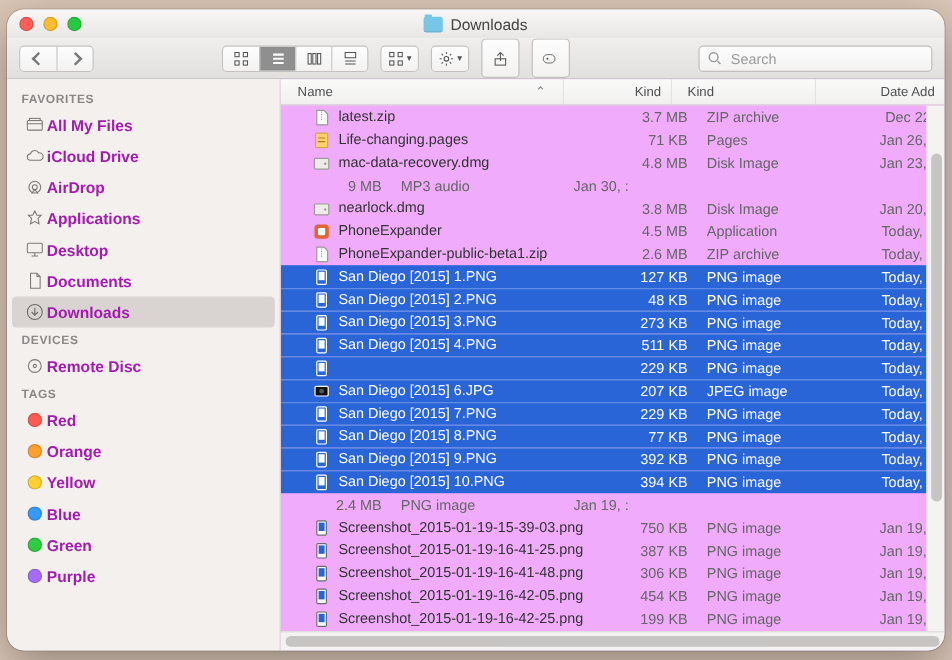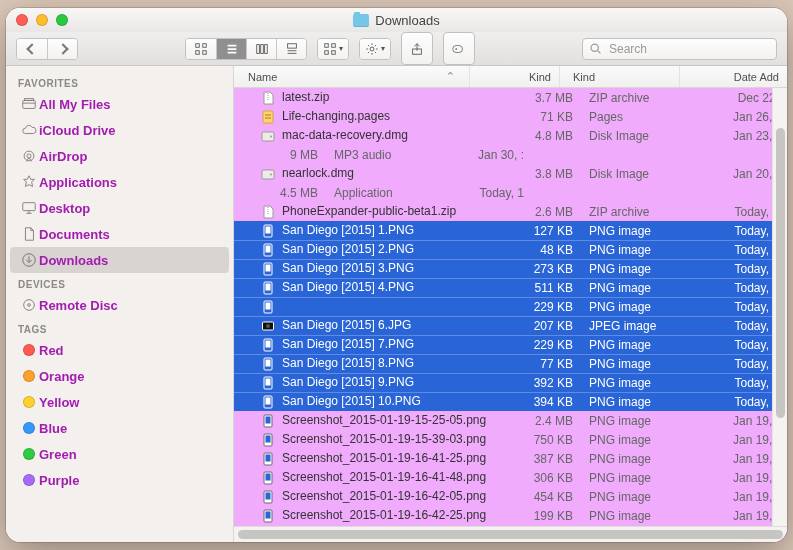--- a/index.html
+++ b/index.html
@@ -421,20 +421,29 @@
                   <circle cx="11" cy="8.5" r="1" fill="#9a9a9a"></circle>
                 </svg>
               </span>
               <span>nearlock.dmg</span>
             </div>
             <div class="cell c-size">3.8 MB</div>
             <div class="cell c-kind">Disk Image</div>
             <div class="cell c-date">Jan 20, :</div>
           </div>
           <div class="row">
+            <div class="cell c-name">
+              <span class="fico">
+                <svg viewBox="0 0 16 16">
+                  <rect x="2" y="2" width="12" height="12" rx="3" fill="#e06633"></rect>
+                  <rect x="5" y="5" width="6" height="6" rx="1" fill="#fff"></rect>
+                </svg>
+              </span>
+              <span>PhoneExpander</span>
+            </div>
             <div class="cell c-size">4.5 MB</div>
             <div class="cell c-kind">Application</div>
             <div class="cell c-date">Today, 1</div>
           </div>
           <div class="row">
             <div class="cell c-name">
               <span class="fico">
                 <svg viewBox="0 0 16 16">
                   <path d="M4 2h6l3 3v9H4z" fill="#fff" stroke="#9a9a9a"></path>
                   <path d="M8 3v8" stroke="#9a9a9a" stroke-dasharray="1 1"></path>
@@ -579,97 +588,88 @@
                   <rect x="5.5" y="3.5" width="5" height="7" fill="#fff"></rect>
                 </svg>
               </span>
               <span>San Diego [2015] 10.PNG</span>
             </div>
             <div class="cell c-size">394 KB</div>
             <div class="cell c-kind">PNG image</div>
             <div class="cell c-date">Today, 3</div>
           </div>
           <div class="row">
+            <div class="cell c-size">2.4 MB</div>
+            <div class="cell c-kind">PNG image</div>
+            <div class="cell c-date">Jan 19, :</div>
+          </div>
+          <div class="row">
             <div class="cell c-name">
               <span class="fico">
                 <svg viewBox="0 0 16 16">
                   <rect x="4" y="2" width="8" height="12" rx="1" fill="#fff" stroke="#6b6b6b"></rect>
                   <rect x="5.5" y="3.5" width="5" height="7" fill="#2a65d8"></rect>
                 </svg>
               </span>
-              <span>Screenshot_2015-01-19-15-25-05.png</span>
-            </div>
-            <div class="cell c-size">2.4 MB</div>
+              <span>Screenshot_2015-01-19-15-39-03.png</span>
+            </div>
+            <div class="cell c-size">750 KB</div>
             <div class="cell c-kind">PNG image</div>
             <div class="cell c-date">Jan 19, :</div>
           </div>
           <div class="row">
             <div class="cell c-name">
               <span class="fico">
                 <svg viewBox="0 0 16 16">
                   <rect x="4" y="2" width="8" height="12" rx="1" fill="#fff" stroke="#6b6b6b"></rect>
                   <rect x="5.5" y="3.5" width="5" height="7" fill="#2a65d8"></rect>
                 </svg>
               </span>
-              <span>Screenshot_2015-01-19-15-39-03.png</span>
-            </div>
-            <div class="cell c-size">750 KB</div>
+              <span>Screenshot_2015-01-19-16-41-25.png</span>
+            </div>
+            <div class="cell c-size">387 KB</div>
             <div class="cell c-kind">PNG image</div>
             <div class="cell c-date">Jan 19, :</div>
           </div>
           <div class="row">
             <div class="cell c-name">
               <span class="fico">
                 <svg viewBox="0 0 16 16">
                   <rect x="4" y="2" width="8" height="12" rx="1" fill="#fff" stroke="#6b6b6b"></rect>
                   <rect x="5.5" y="3.5" width="5" height="7" fill="#2a65d8"></rect>
                 </svg>
               </span>
-              <span>Screenshot_2015-01-19-16-41-25.png</span>
-            </div>
-            <div class="cell c-size">387 KB</div>
+              <span>Screenshot_2015-01-19-16-41-48.png</span>
+            </div>
+            <div class="cell c-size">306 KB</div>
             <div class="cell c-kind">PNG image</div>
             <div class="cell c-date">Jan 19, :</div>
           </div>
           <div class="row">
             <div class="cell c-name">
               <span class="fico">
                 <svg viewBox="0 0 16 16">
                   <rect x="4" y="2" width="8" height="12" rx="1" fill="#fff" stroke="#6b6b6b"></rect>
                   <rect x="5.5" y="3.5" width="5" height="7" fill="#2a65d8"></rect>
                 </svg>
               </span>
-              <span>Screenshot_2015-01-19-16-41-48.png</span>
-            </div>
-            <div class="cell c-size">306 KB</div>
+              <span>Screenshot_2015-01-19-16-42-05.png</span>
+            </div>
+            <div class="cell c-size">454 KB</div>
             <div class="cell c-kind">PNG image</div>
             <div class="cell c-date">Jan 19, :</div>
           </div>
           <div class="row">
             <div class="cell c-name">
               <span class="fico">
                 <svg viewBox="0 0 16 16">
                   <rect x="4" y="2" width="8" height="12" rx="1" fill="#fff" stroke="#6b6b6b"></rect>
                   <rect x="5.5" y="3.5" width="5" height="7" fill="#2a65d8"></rect>
                 </svg>
               </span>
-              <span>Screenshot_2015-01-19-16-42-05.png</span>
-            </div>
-            <div class="cell c-size">454 KB</div>
-            <div class="cell c-kind">PNG image</div>
-            <div class="cell c-date">Jan 19, :</div>
-          </div>
-          <div class="row">
-            <div class="cell c-name">
-              <span class="fico">
-                <svg viewBox="0 0 16 16">
-                  <rect x="4" y="2" width="8" height="12" rx="1" fill="#fff" stroke="#6b6b6b"></rect>
-                  <rect x="5.5" y="3.5" width="5" height="7" fill="#2a65d8"></rect>
-                </svg>
-              </span>
               <span>Screenshot_2015-01-19-16-42-25.png</span>
             </div>
             <div class="cell c-size">199 KB</div>
             <div class="cell c-kind">PNG image</div>
             <div class="cell c-date">Jan 19, :</div>
           </div>
         </div>
 
       <div class="vtrack">
         <div class="vthumb"></div>

